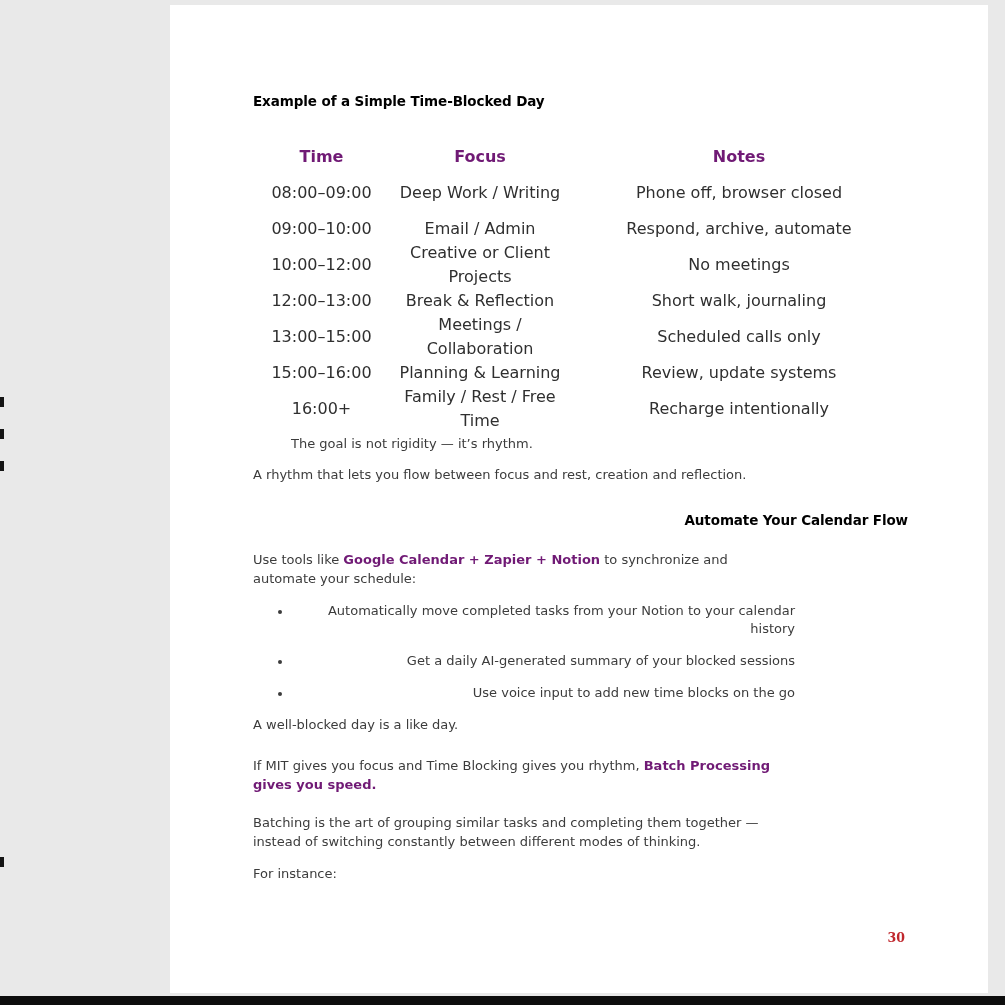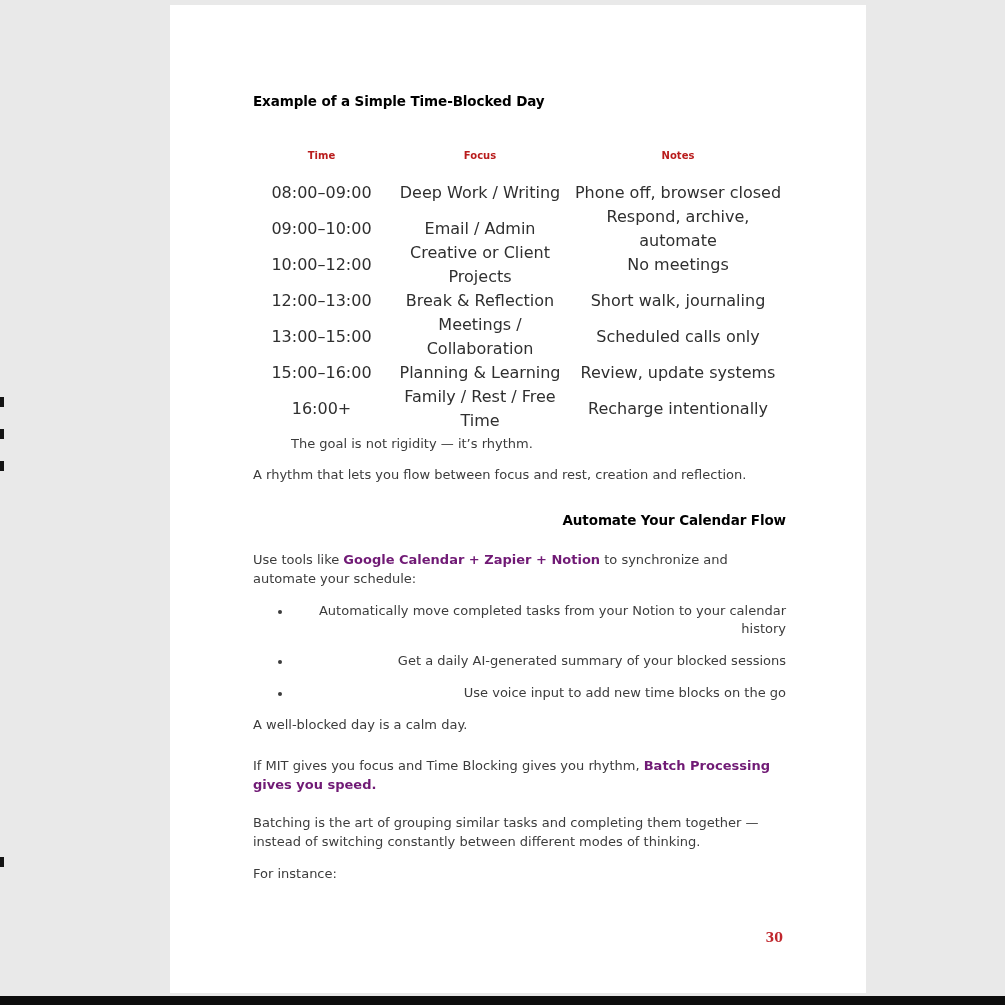--- a/index.html
+++ b/index.html
@@ -5,21 +5,21 @@
   * { margin:0; padding:0; box-sizing:border-box; }
   html,body { width:1005px; height:1005px; overflow:hidden; }
   body {
     background:#e9e9e9;
     font-family:"DejaVu Sans","Liberation Sans",sans-serif;
     position:relative;
   }
   .page {
     position:absolute;
     left:170px; top:5px;
-    width:696px; height:988px;
+    width:818px; height:988px;
     background:#ffffff;
   }
   .content {
     padding:87px 80px 0 83px;
     color:#3c3c3c;
     font-size:13px;
     line-height:1.45;
   }
   .h-bold {
     color:#000;
@@ -36,23 +36,23 @@
   .tb .cell {
     text-align:center;
     height:36px;
     display:flex;
     align-items:center;
     justify-content:center;
     color:#2f2f2f;
     font-size:16px;
   }
   .tb .head {
-    color:#b91c1c;
+    color:#701a75;
     font-weight:bold;
-    font-size:10px;
+    font-size:16px;
   }
   .para { margin-top:13px; color:#3c3c3c; }
   .para.first-after-table { margin-top:8px;margin-left:38px; }
   .sec-head { margin-top:26px;text-align:right; }
   .intro { margin-top:20px; max-width:534px; }
   .b { font-weight:bold; color:#701a75; }
   ul.bullets {
     margin-top:13px;
     padding-left:42px;
     list-style:none;
@@ -151,21 +151,21 @@
     <div class="h-bold sec-head">Automate Your Calendar Flow</div>
 
     <div class="para intro"><span>Use tools like </span><span class="b">Google Calendar + Zapier + Notion</span><span> to synchronize and automate your schedule:</span></div>
 
     <ul class="bullets">
       <li>Automatically move completed tasks from your Notion to your calendar history</li>
       <li>Get a daily AI-generated summary of your blocked sessions</li>
       <li>Use voice input to add new time blocks on the go</li>
     </ul>
 
-    <div class="para">A well-blocked day is a calm day.</div>
+    <div class="para">A well-blocked day is a like day.</div>
 
 
     <div class="para intro" style="margin-top:22px"><span>If MIT gives you focus and Time Blocking gives you rhythm, </span><span class="b">Batch Processing gives you speed.</span></div>
 
     <div class="para intro">Batching is the art of grouping similar tasks and completing them together — instead of switching constantly between different modes of thinking.</div>
 
     <div class="para">For instance:</div>
 
   </div>
 

